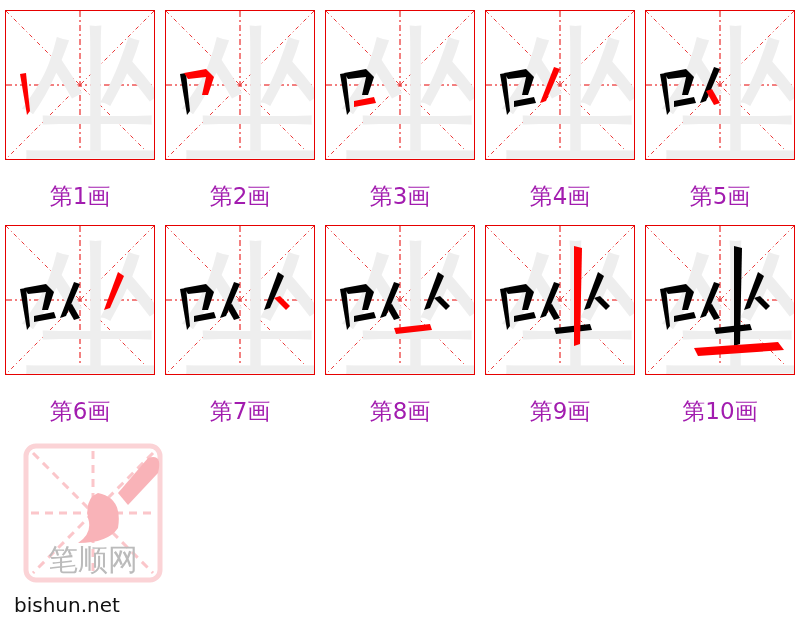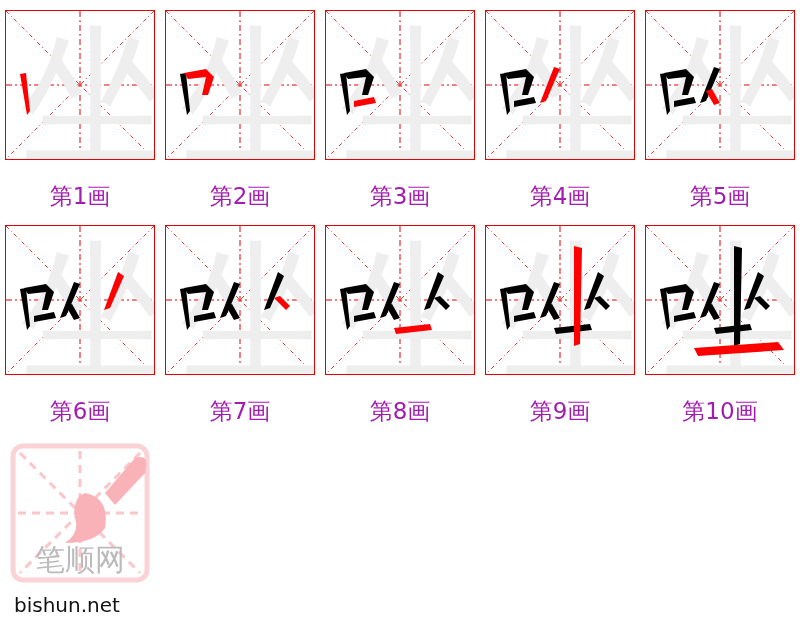--- a/index.html
+++ b/index.html
@@ -1,21 +1,21 @@
 <!DOCTYPE html>
 <html><head>
 <meta charset="utf-8">
 <style>
   html, body { margin:0; padding:0; background:#ffffff; }
   body { width:800px; height:642px; position:relative; overflow:hidden; font-family:"DejaVu Sans", sans-serif; }
   .cell { position:absolute; width:150px; }
   .box { position:absolute; left:0; top:0; width:148px; height:148px; border:1px solid #e60000; background:#fff; }
   .box svg { position:absolute; left:0; top:0; }
   .label { position:absolute; left:0; top:162px; width:150px; text-align:center; font-size:23px; color:#a21caf;margin-top:9px; }
-  .logo { position:absolute; left:10px; top:443px; width:140px; height:140px; }
+  .logo { position:absolute; left:23px; top:443px; width:140px; height:140px; }
   .site { position:absolute; left:14px; top:593px; font-size:20px; color:#111; font-family:"DejaVu Sans", sans-serif; }
 </style>
 </head>
 <body>
 
 <div id="grid">
     <div class="cell" style="left: 5px; top: 10px;">
       <div class="box">
         <svg width="148" height="148" viewBox="0 0 148 148">
           <line x1="0" y1="74" x2="148" y2="74" stroke="#e60000" stroke-width="1" stroke-dasharray="6 3 2 3"></line>

